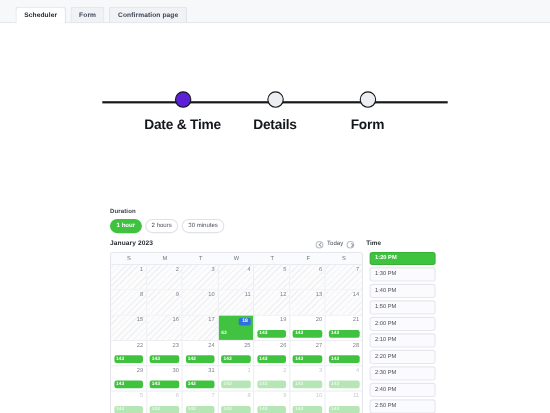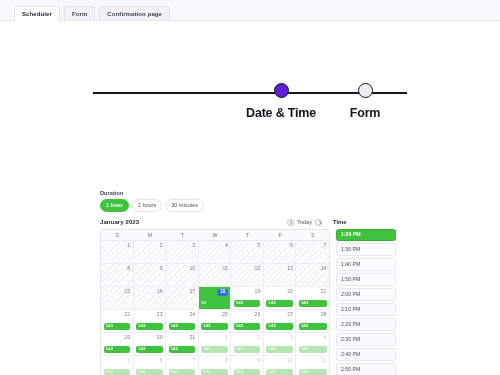--- a/index.html
+++ b/index.html
@@ -55,21 +55,21 @@
   .stepper-line {
     position: absolute;
     left: 0; right: 0;
     top: 71px;
     height: 1.5px;
     background: #16181c;
   }
   .steps {
     position: relative;
     display: flex;
-    justify-content: flex-end;
+    justify-content: center;
     align-items: flex-start;
   }
   .step {
     position: relative;
     width: 84px;
     display: flex;
     flex-direction: column;
     align-items: center;
   }
   .step:first-child { margin-left: 0px; }
@@ -285,20 +285,24 @@
     <div class="tab">Form</div>
     <div class="tab">Confirmation page</div>
   </div>
 
 <div class="stepper-wrap">
   <div class="stepper-line"></div>
   <div class="steps" id="steps">
       <div class="step">
         <div class="step-dot active"></div>
         <div class="step-label">Date &amp; Time</div>
+      </div>
+      <div class="step">
+        <div class="step-dot"></div>
+        <div class="step-label">Details</div>
       </div>
       <div class="step">
         <div class="step-dot"></div>
         <div class="step-label">Form</div>
       </div>
     </div>
 </div>
 
 <div class="panel">
 

